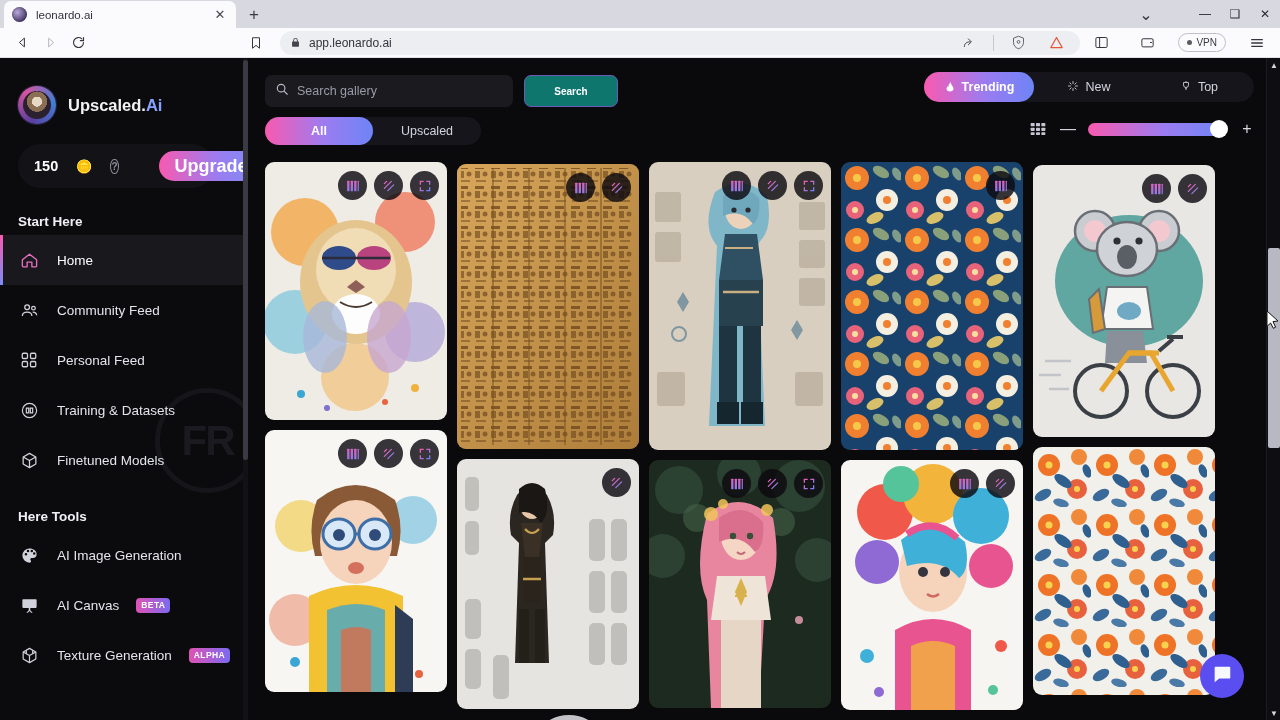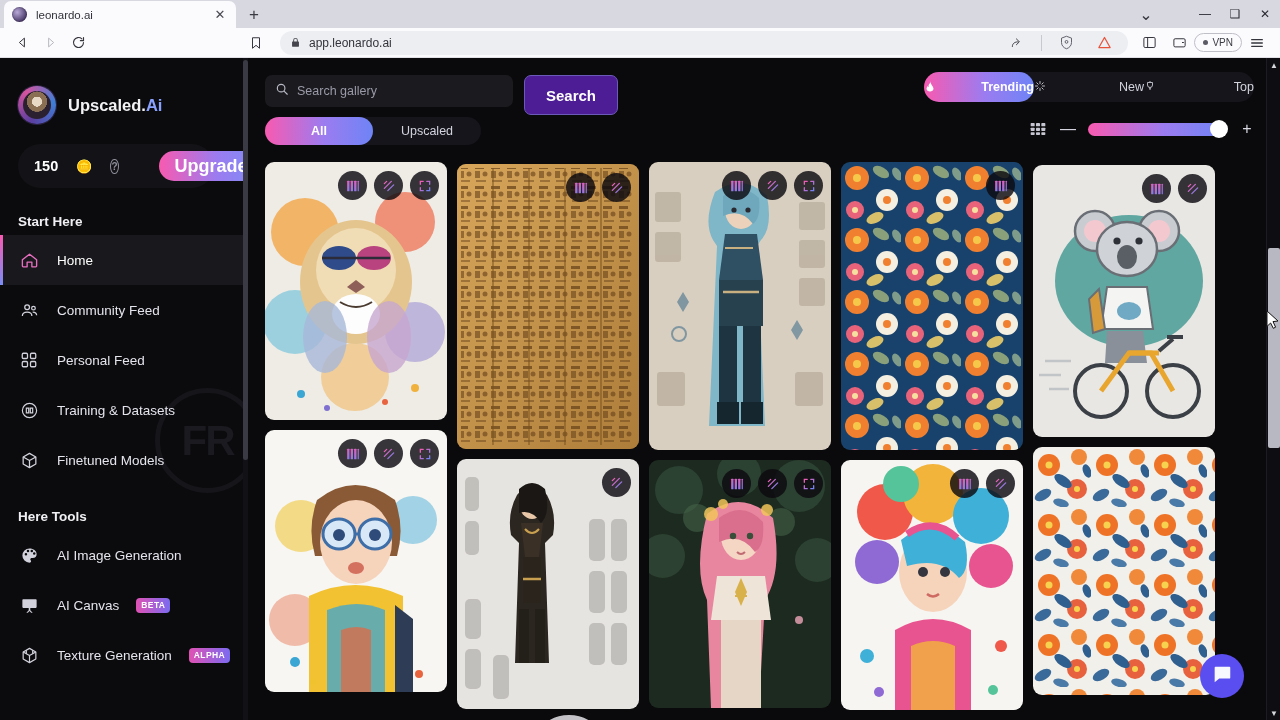--- a/index.html
+++ b/index.html
@@ -70,21 +70,21 @@
   .urlwrap {
     flex: 1 1 auto; height: 24px; margin: 0 6px 0 10px;
     background: #eceef2; border-radius: 12px;
     display: flex; align-items: center; padding: 0 10px;
     min-width: 0;
   }
   .url-lock { margin-right: 8px; display: flex; align-items: center; color: #44444c; }
   .url-text { font-size: 12px; color: #33333b; white-space: nowrap; }
   .urlwrap .tail { margin-left: auto; display: flex; align-items: center; gap: 10px; }
   .vdiv { width: 1px; height: 16px; background: #c8c8d0; }
-  .navright { display: flex; align-items: center; gap: 0; flex: 0 0 auto; }
+  .navright { display: flex; align-items: center; gap: 16px; flex: 0 0 auto; }
   .navright .navbtn { width: 30px; }
   .vpnpill {
     display: flex; align-items: center; gap: 4px;
     border: 1px solid #bfbfc8; border-radius: 11px;
     height: 19px; padding: 0 8px; font-size: 10px; color: #3b3b43;
   }
   .vpn-dot { width: 5px; height: 5px; border-radius: 50%; background: #5b5b66; }
 
   
   .app {
@@ -185,24 +185,24 @@
     background: #1a1a1f; border-radius: 7px;
     display: flex; align-items: center; padding: 0 10px; gap: 8px;
   }
   .searchbox svg { flex: 0 0 auto; }
   .searchbox input {
     flex: 1 1 auto; background: transparent; border: none; outline: none;
     color: #e6e6ee; font-size: 12.5px; font-family: "Liberation Sans", sans-serif;
   }
   .searchbox input::placeholder { color: #9a9aa8; }
   .search-btn {
-    position: absolute; left: 270px; top: 17px; width: 94px; height: 40px;
-    border-radius: 7px; background: #4c1d95;
+    position: absolute; left: 270px; top: 17px; width: 94px; height: 32px;
+    border-radius: 7px; background: #0f766e;
     border: 1px solid #6c5ab8;
-    color: #fff; font-size: 15px; font-weight: 700; cursor: pointer;
+    color: #fff; font-size: 10px; font-weight: 700; cursor: pointer;
     font-family: "Liberation Sans", sans-serif;
   }
 
   .seg-left {
     position: absolute; left: 11px; top: 59px; height: 28px;
     background: #15151b; border-radius: 14px; display: flex; align-items: center; padding: 0;
   }
   .seg-left .seg {
     height: 28px; min-width: 108px; border-radius: 14px;
     display: flex; align-items: center; justify-content: center;
@@ -212,21 +212,21 @@
     background: linear-gradient(90deg, #f85ab0, #9b7cf0 55%, #6e84f6);
     color: #fff; font-weight: 700;
   }
 
   .seg-right {
     position: absolute; right: 12px; top: 14px; height: 30px;
     background: #15151b; border-radius: 15px; display: flex; align-items: center;
   }
   .seg-right .seg {
     height: 30px; min-width: 110px; border-radius: 15px;
-    display: flex; align-items: center; justify-content: space-between; gap: 6px;
+    display: flex; align-items: center; justify-content: center; gap: 6px;
     font-size: 12.5px; color: #d3d3de; cursor: pointer;
   }
   .seg-right .seg.on {
     background: linear-gradient(90deg, #f85ab0, #9b7cf0 55%, #6e84f6);
     color: #fff; font-weight: 700;
   }
 
   .zoomrow {
     position: absolute; right: 12px; top: 58px; height: 26px;
     display: flex; align-items: center; gap: 14px;

